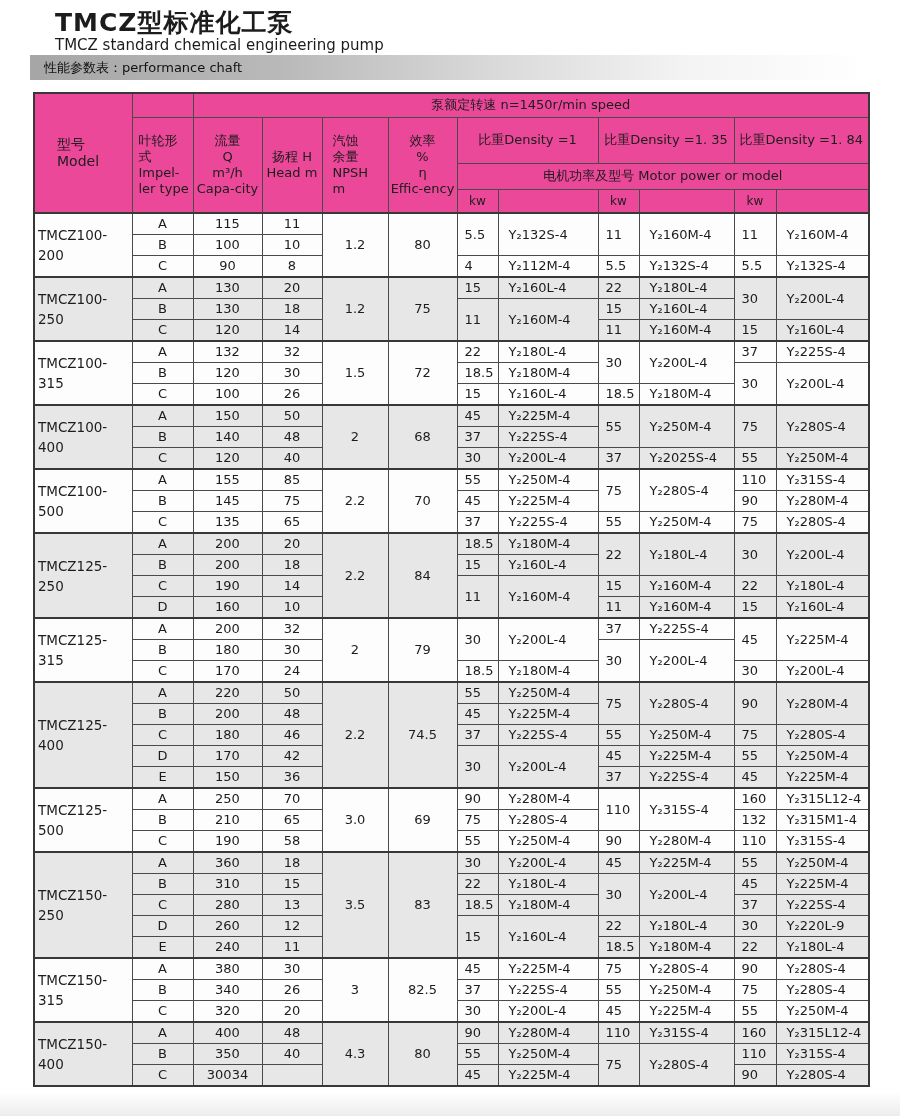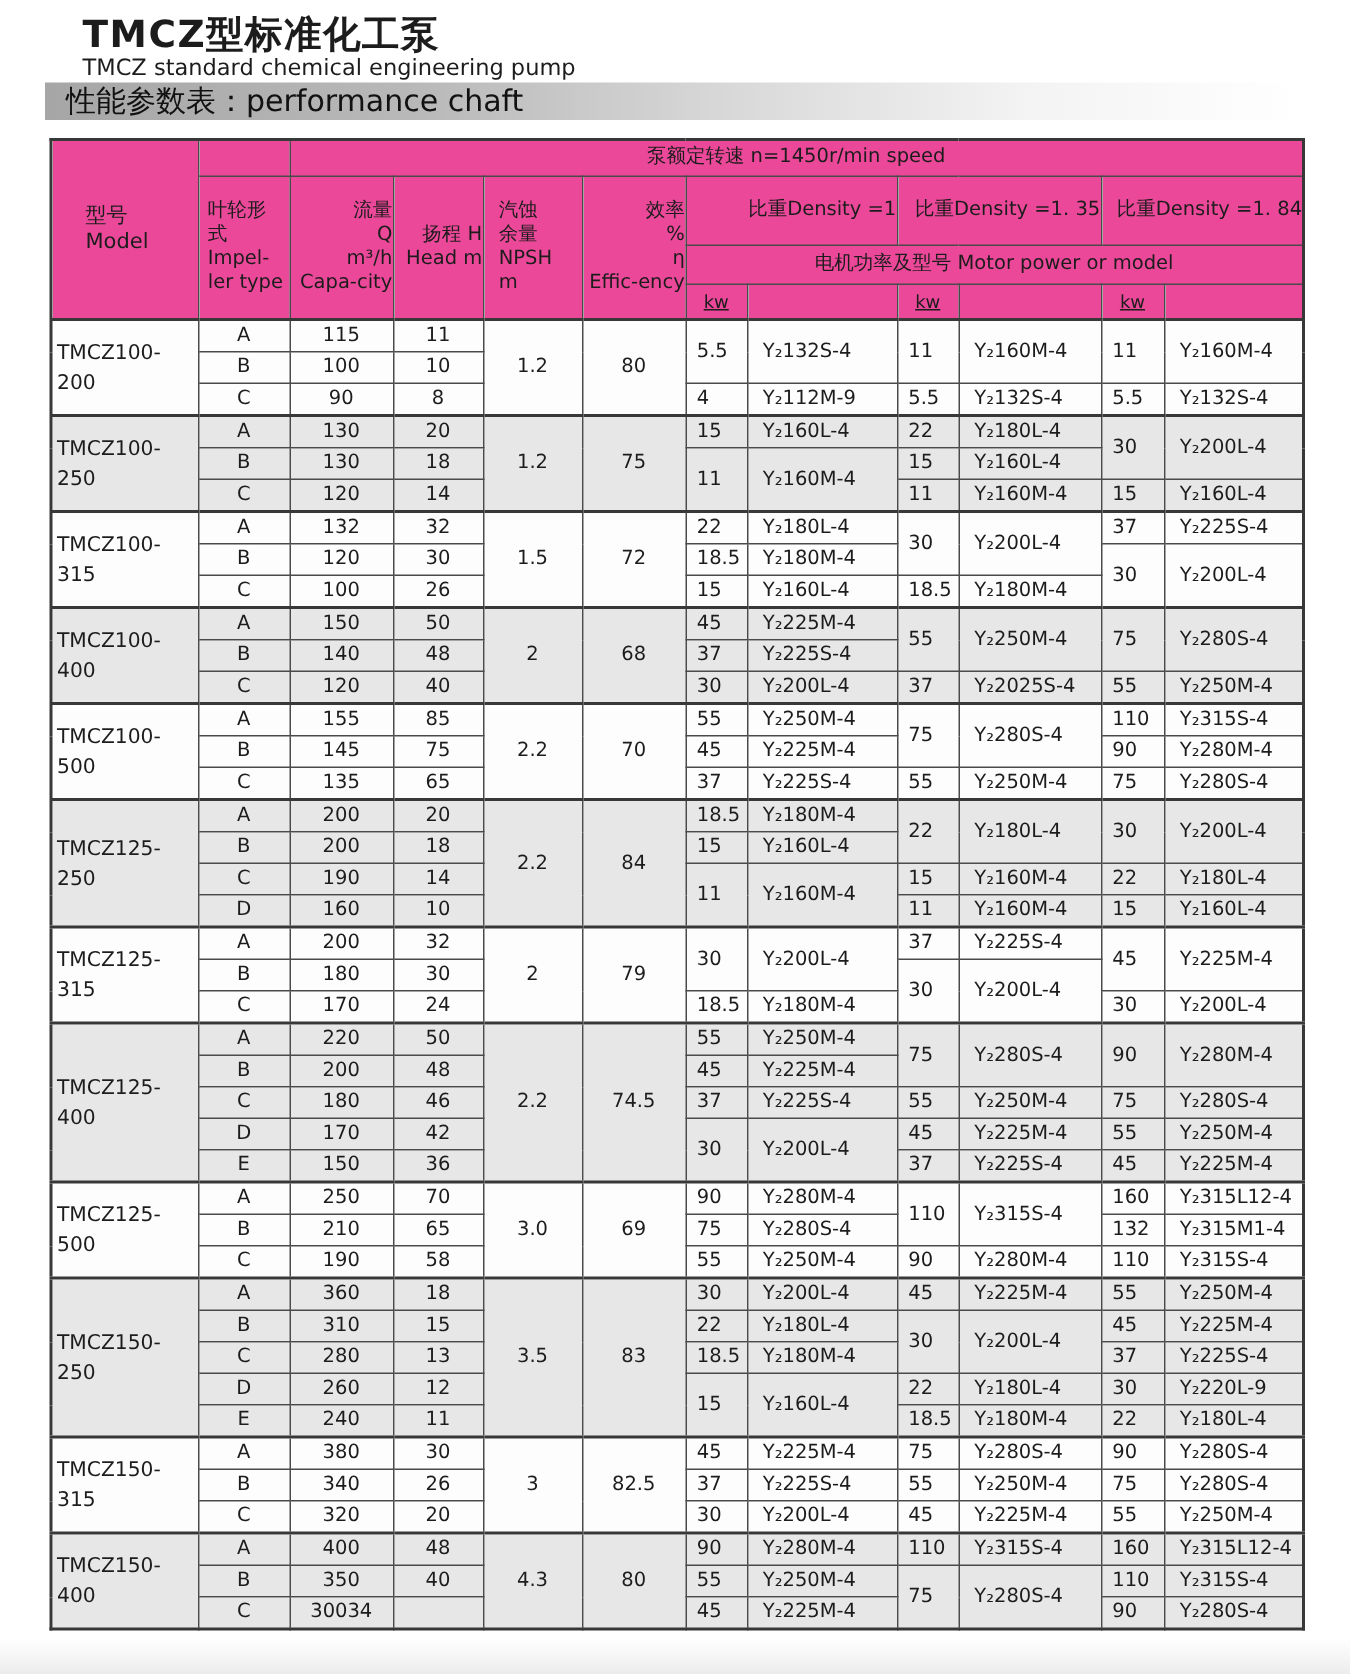--- a/index.html
+++ b/index.html
@@ -4,38 +4,38 @@
 <style>
   html,body{margin:0;padding:0;}
   body{
     width:900px;height:1116px;position:relative;background:#ffffff;
     font-family:"DejaVu Sans","Liberation Sans",sans-serif;color:#1c1c1c;
   }
   .page-title{position:absolute;left:55px;top:6px;font-size:25px;font-weight:bold;letter-spacing:1px;}
   .page-subtitle{position:absolute;left:55px;top:36px;font-size:15px;}
   .section-bar{
     position:absolute;left:30px;top:55px;width:824px;height:25px;line-height:25px;
-    padding-left:14px;font-size:20px;color:#111;
+    padding-left:14px;font-size:13px;color:#111;
     background:linear-gradient(90deg,#a6a6a6 0%,#b9b9b9 30%,#d9d9d9 55%,#f3f3f3 78%,#ffffff 100%);
   }
   table.perf{
     position:absolute;left:33px;top:92px;width:835px;
     border-collapse:collapse;table-layout:fixed;
     border:2px solid #383838;
   }
   .perf th,.perf td{
     border:1px solid #4a4a4a;padding:0;overflow:hidden;
     font-size:13px;font-weight:normal;vertical-align:middle;text-align:center;
     white-space:pre-line;line-height:1.25;
   }
   .perf thead th{background:#ec4899;}
   .perf thead .r1 th{height:23px;}
-  .perf thead .r2 th{height:45px;text-align:right;}
+  .perf thead .r2 th{height:45px;}
   .perf thead .r3 th{height:25px;}
-  .perf thead .r4 th{height:22px;font-size:12px;text-decoration:underline;}
+  .perf thead .r4 th{height:22px;font-size:12px;}
   .h-model{text-align:left !important;padding-left:22px !important;font-size:14px !important;}
   .h-imp{text-align:left !important;padding-left:6px !important;}
   .h-npsh{text-align:left !important;padding-left:10px !important;}
   .perf tbody td{height:20px;line-height:20px;background:#fdfdfd;}
   .perf tbody tr.shade td{background:#e7e7e7;}
   .perf tbody tr.gfirst td{border-top:2px solid #383838;}
   .c-model{text-align:left !important;padding-left:3px !important;font-size:13.5px !important;}
   .c-kw{text-align:left !important;padding-left:7px !important;}
   .c-motor{text-align:left !important;padding-left:10px !important;}
   .bottom-band{position:absolute;left:0;top:1092px;width:900px;height:24px;
@@ -123,21 +123,21 @@
       <tr>
         <td class="c-imp">B</td>
         <td class="c-num">100</td>
         <td class="c-num">10</td>
       </tr>
       <tr>
         <td class="c-imp">C</td>
         <td class="c-num">90</td>
         <td class="c-num">8</td>
         <td class="c-kw">4</td>
-        <td class="c-motor">Y₂112M-9</td>
+        <td class="c-motor">Y₂112M-4</td>
         <td class="c-kw">5.5</td>
         <td class="c-motor">Y₂132S-4</td>
         <td class="c-kw">5.5</td>
         <td class="c-motor">Y₂132S-4</td>
       </tr>
       <tr class="shade gfirst">
         <td class="c-model" rowspan="3">TMCZ100-250</td>
         <td class="c-imp">A</td>
         <td class="c-num">130</td>
         <td class="c-num">20</td>

